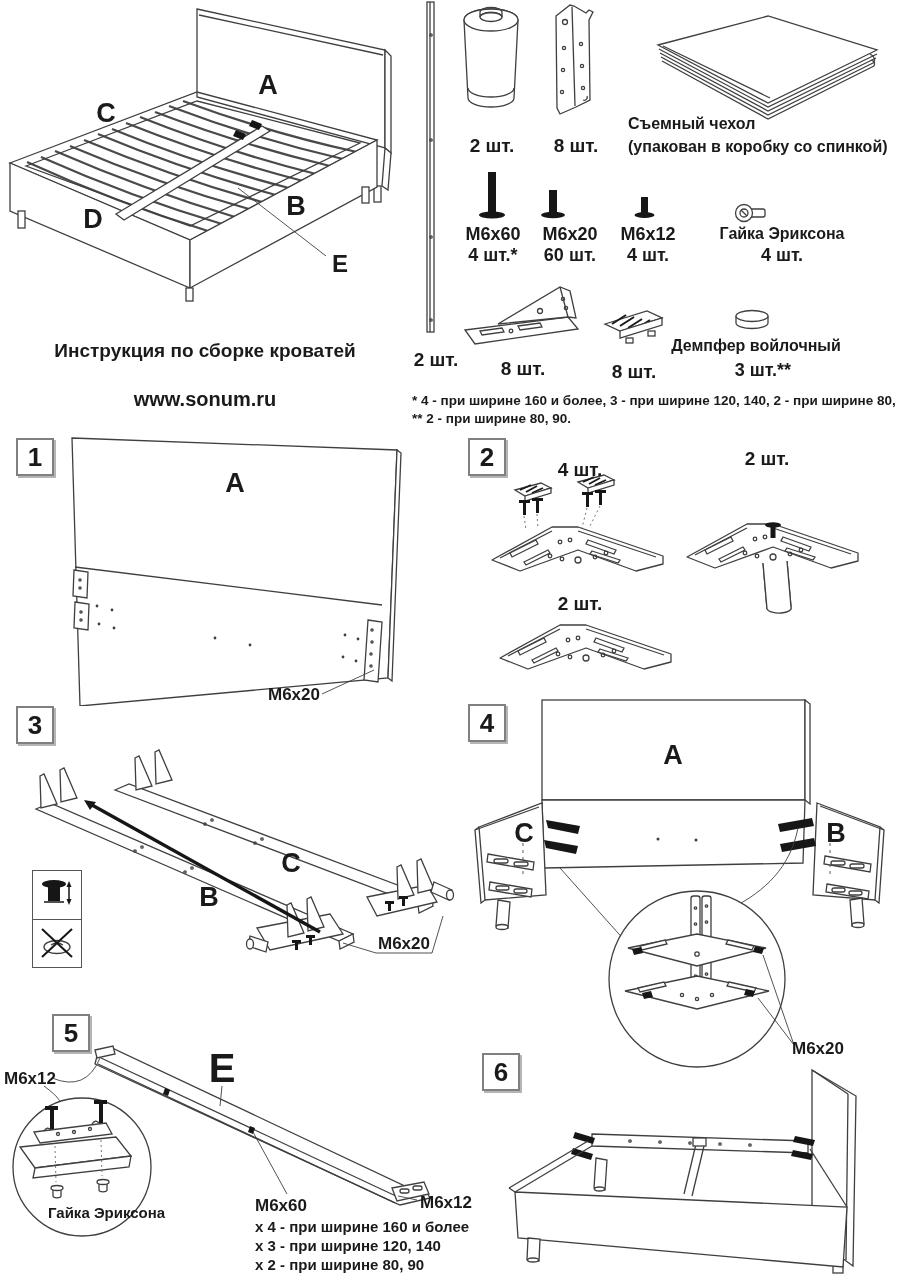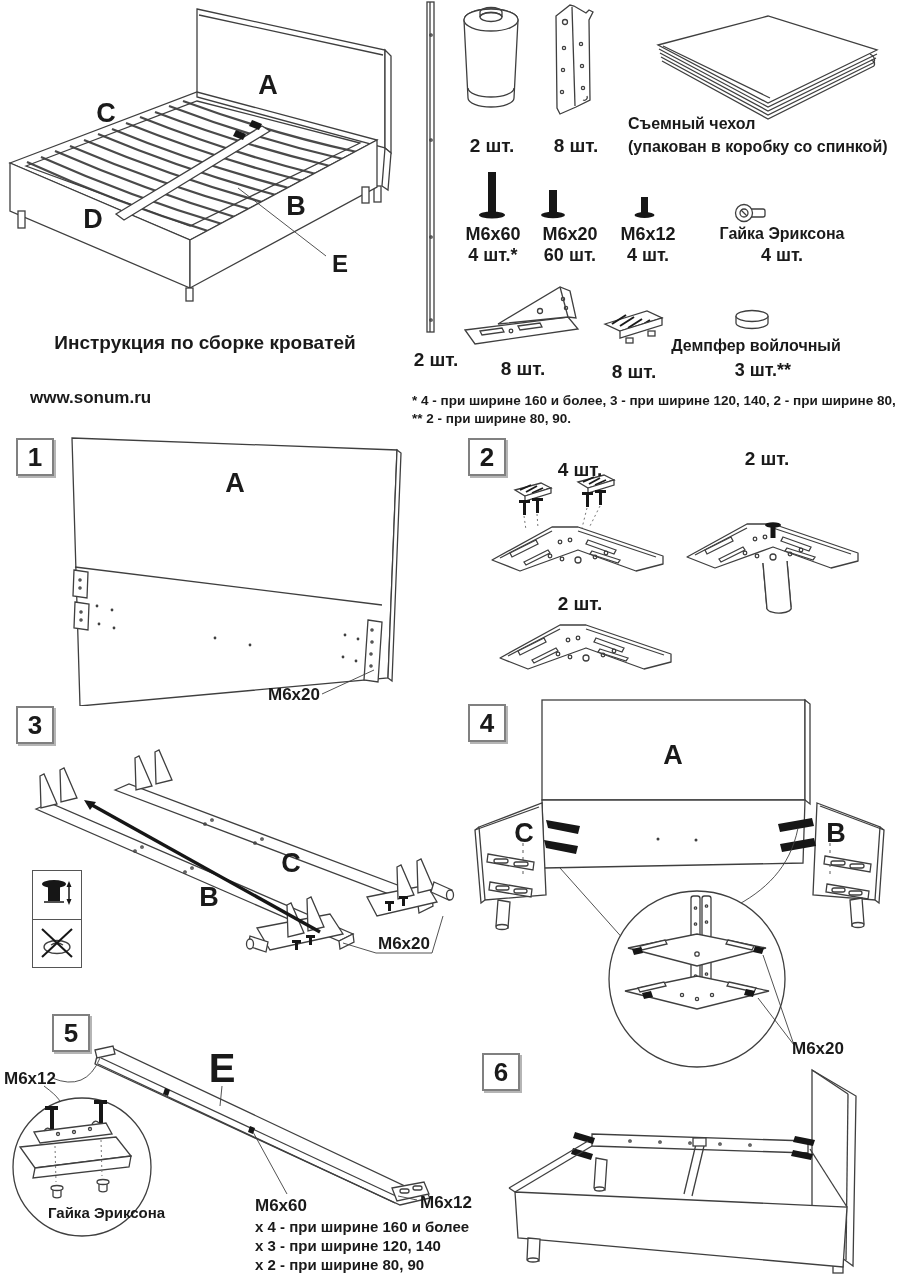--- a/index.html
+++ b/index.html
@@ -11,21 +11,21 @@
   .t-qty{font-size:19px;font-weight:bold;}
   .t-pname{font-size:16px;font-weight:bold;}
   .t-sname{font-size:18px;font-weight:bold;}
   .t-letter{font-size:27px;font-weight:bold;}
   .t-letter-sm{font-size:24px;font-weight:bold;}
   .t-big{font-size:40px;font-weight:bold;}
   .t-fast{font-size:17px;font-weight:bold;}
   .t-foot{font-size:13.5px;font-weight:bold;}
   .t-note{font-size:15px;font-weight:bold;}
   .title{width:350px;text-align:center;font-weight:bold;font-size:19px;line-height:25px;}
-  .site{width:350px;text-align:left;font-weight:bold;font-size:17px;}
+  .site{width:350px;text-align:center;font-weight:bold;font-size:20px;}
   .stepnum{width:34px;height:34px;background:#fff;border:2px solid #808080;
            box-shadow:2px 2px 0 #b5b5b5;display:flex;align-items:center;justify-content:center;
            font-size:26px;font-weight:bold;}
   .insetbox{width:48px;height:96px;border:1.6px solid #555;background:#fff;
             display:flex;flex-direction:column;}
   .insetbox .cell{flex:1;display:flex;align-items:center;justify-content:center;}
   .insetbox .cell+.cell{border-top:1.6px solid #555;}
   .ln{stroke:#3f3f3f;stroke-width:1.3;fill:none;}
   .fw{stroke:#3f3f3f;stroke-width:1.3;fill:#fff;}
   .blk{fill:#161616;stroke:none;}
@@ -73,21 +73,21 @@
       <polygon class="blk" points="236,130 246,134 243,140 233,136"></polygon>
     </g>
     <line class="thin" x1="238" y1="188" x2="326" y2="256"></line>
     <text class="t-letter" x="268" y="94" text-anchor="middle">A</text>
     <text class="t-letter" x="106" y="122" text-anchor="middle">C</text>
     <text class="t-letter" x="93" y="228" text-anchor="middle">D</text>
     <text class="t-letter" x="296" y="215" text-anchor="middle">B</text>
     <text class="t-letter-sm" x="332" y="272">E</text>
   </svg>
 
-  <div class="abs title" style="left:30px;top:330px">
+  <div class="abs title" style="left:30px;top:338px">
     <div>Инструкция по сборке кроватей</div>
   </div>
   <div class="abs site" style="left:30px;top:388px">www.sonum.ru</div>
 
   <svg class="abs" style="left:400px;top:0" width="500" height="430" viewBox="0 0 500 430">
 
     <g>
       <rect class="fw" x="27" y="2" width="7" height="330"></rect>
       <line class="ln" x1="30" y1="2" x2="30" y2="332"></line>
       <circle class="ln" cx="31" cy="35" r="1.2"></circle>

